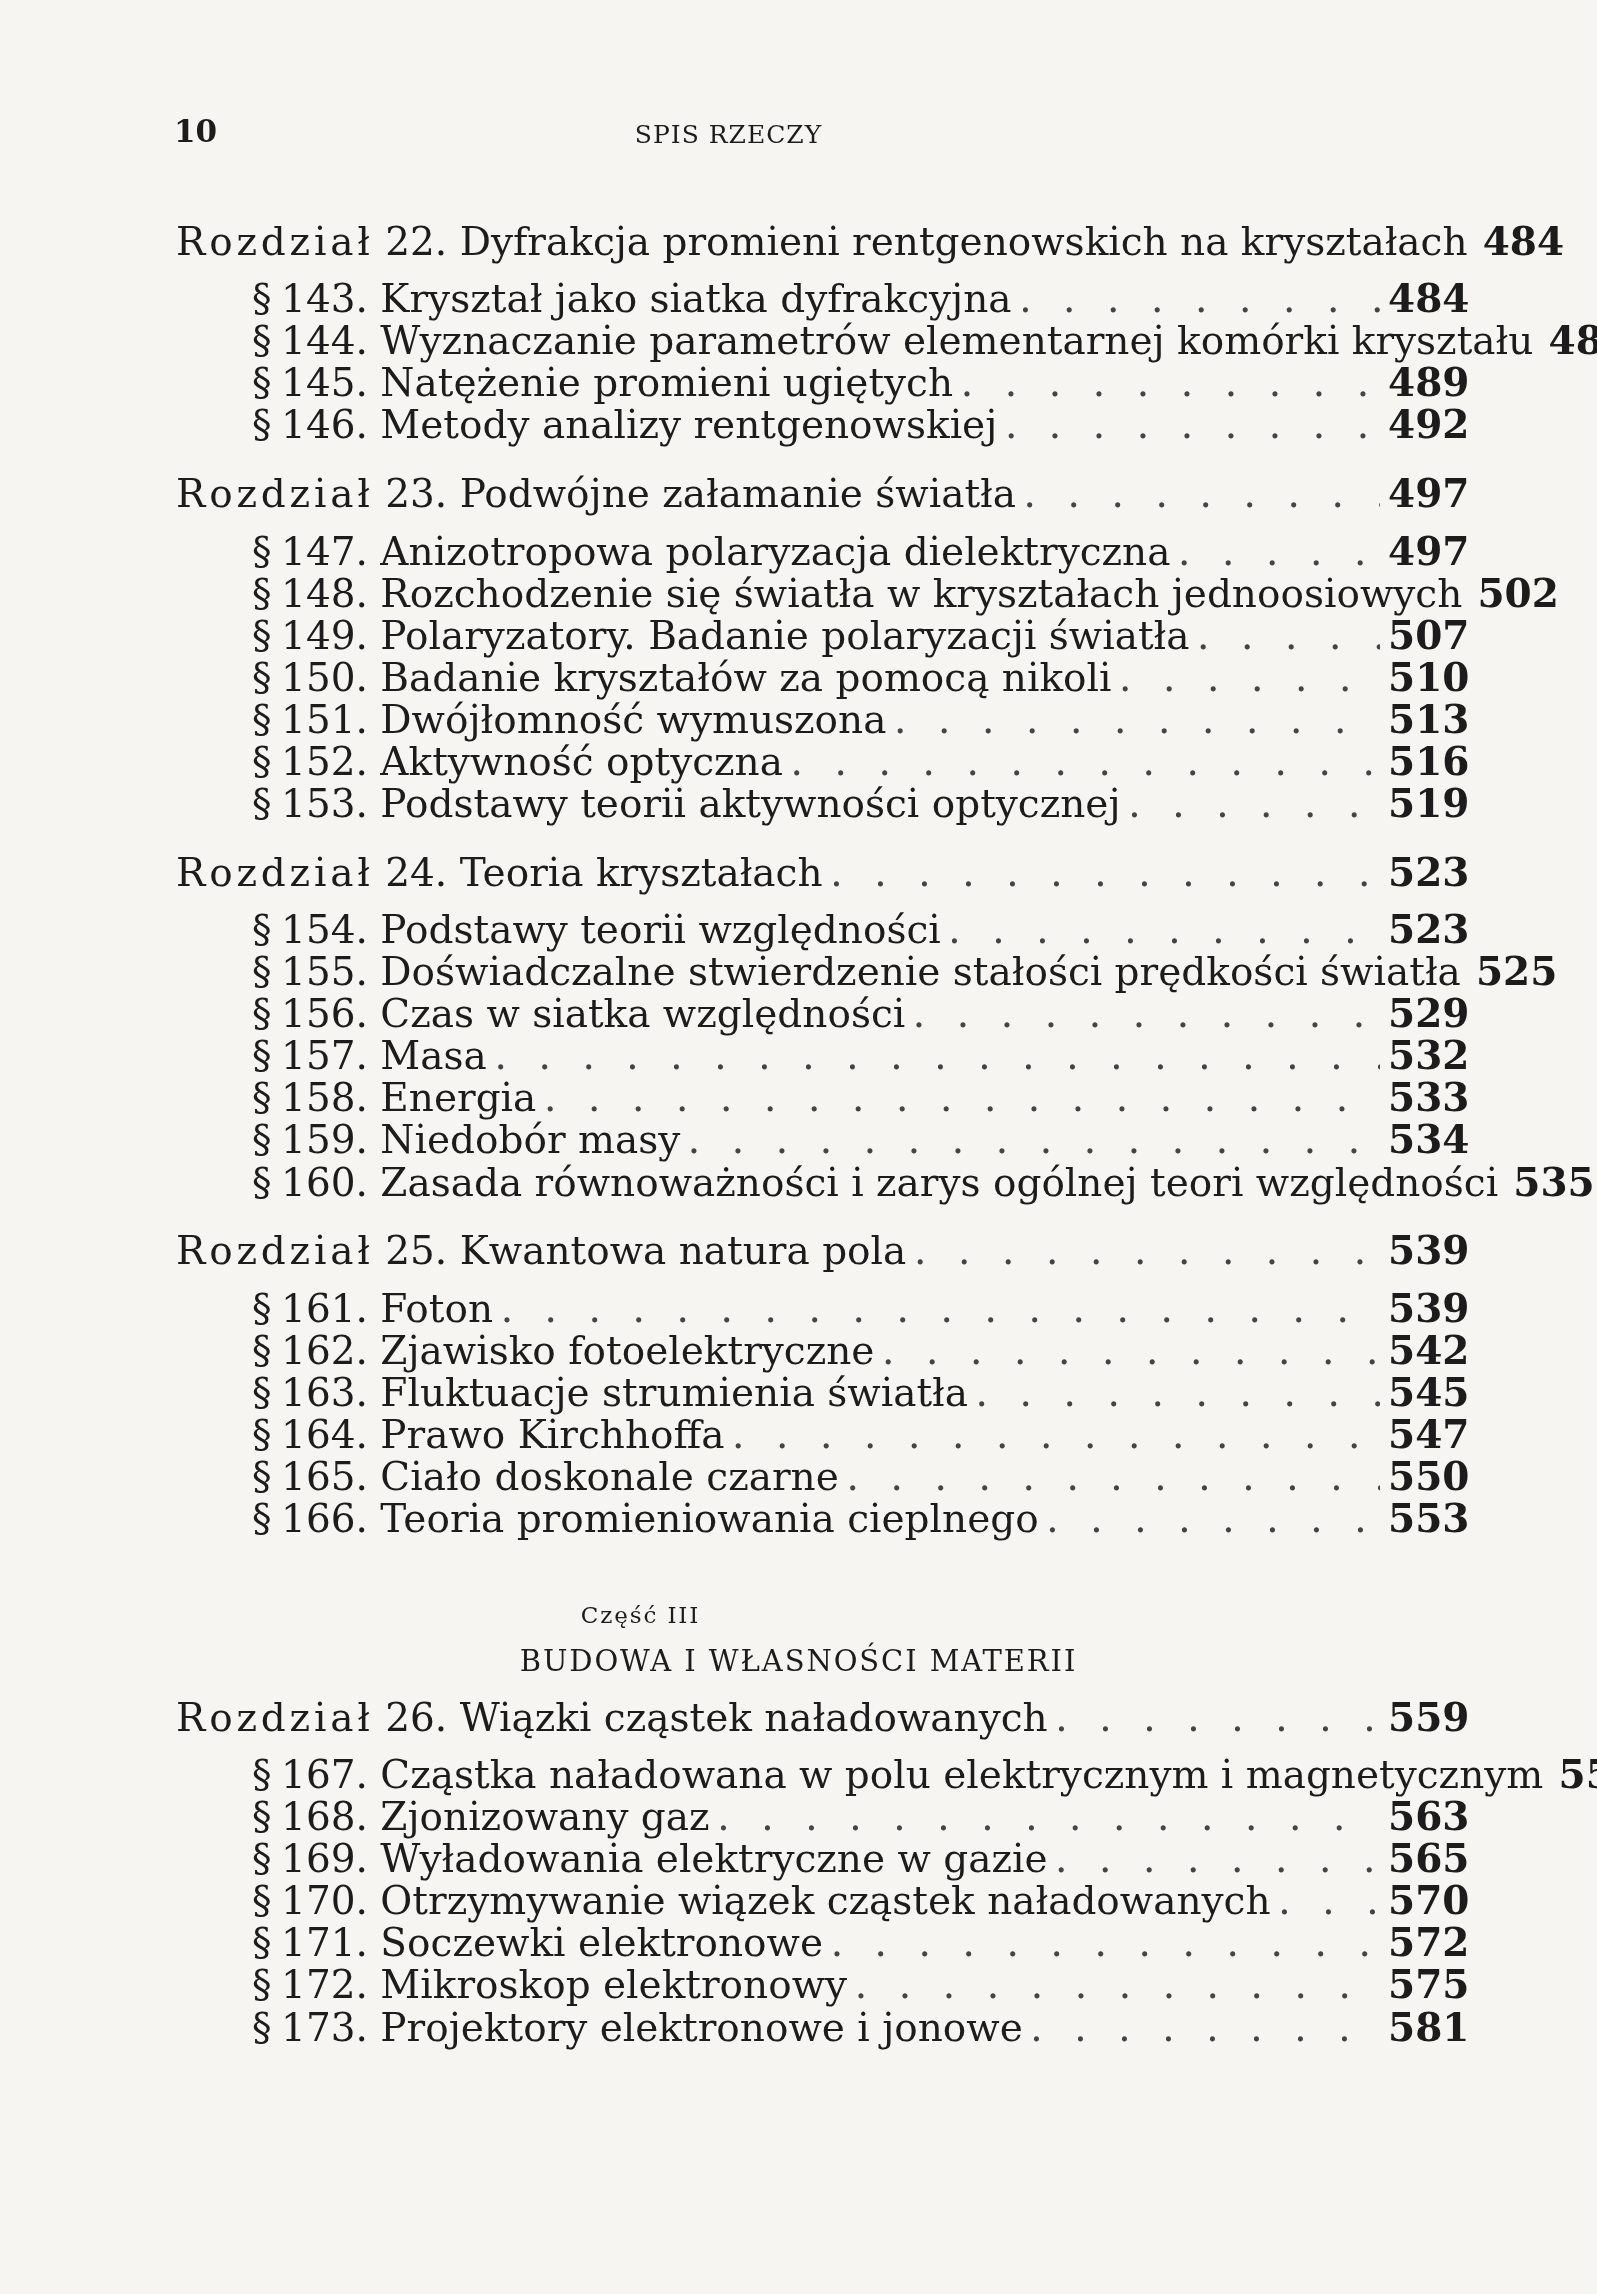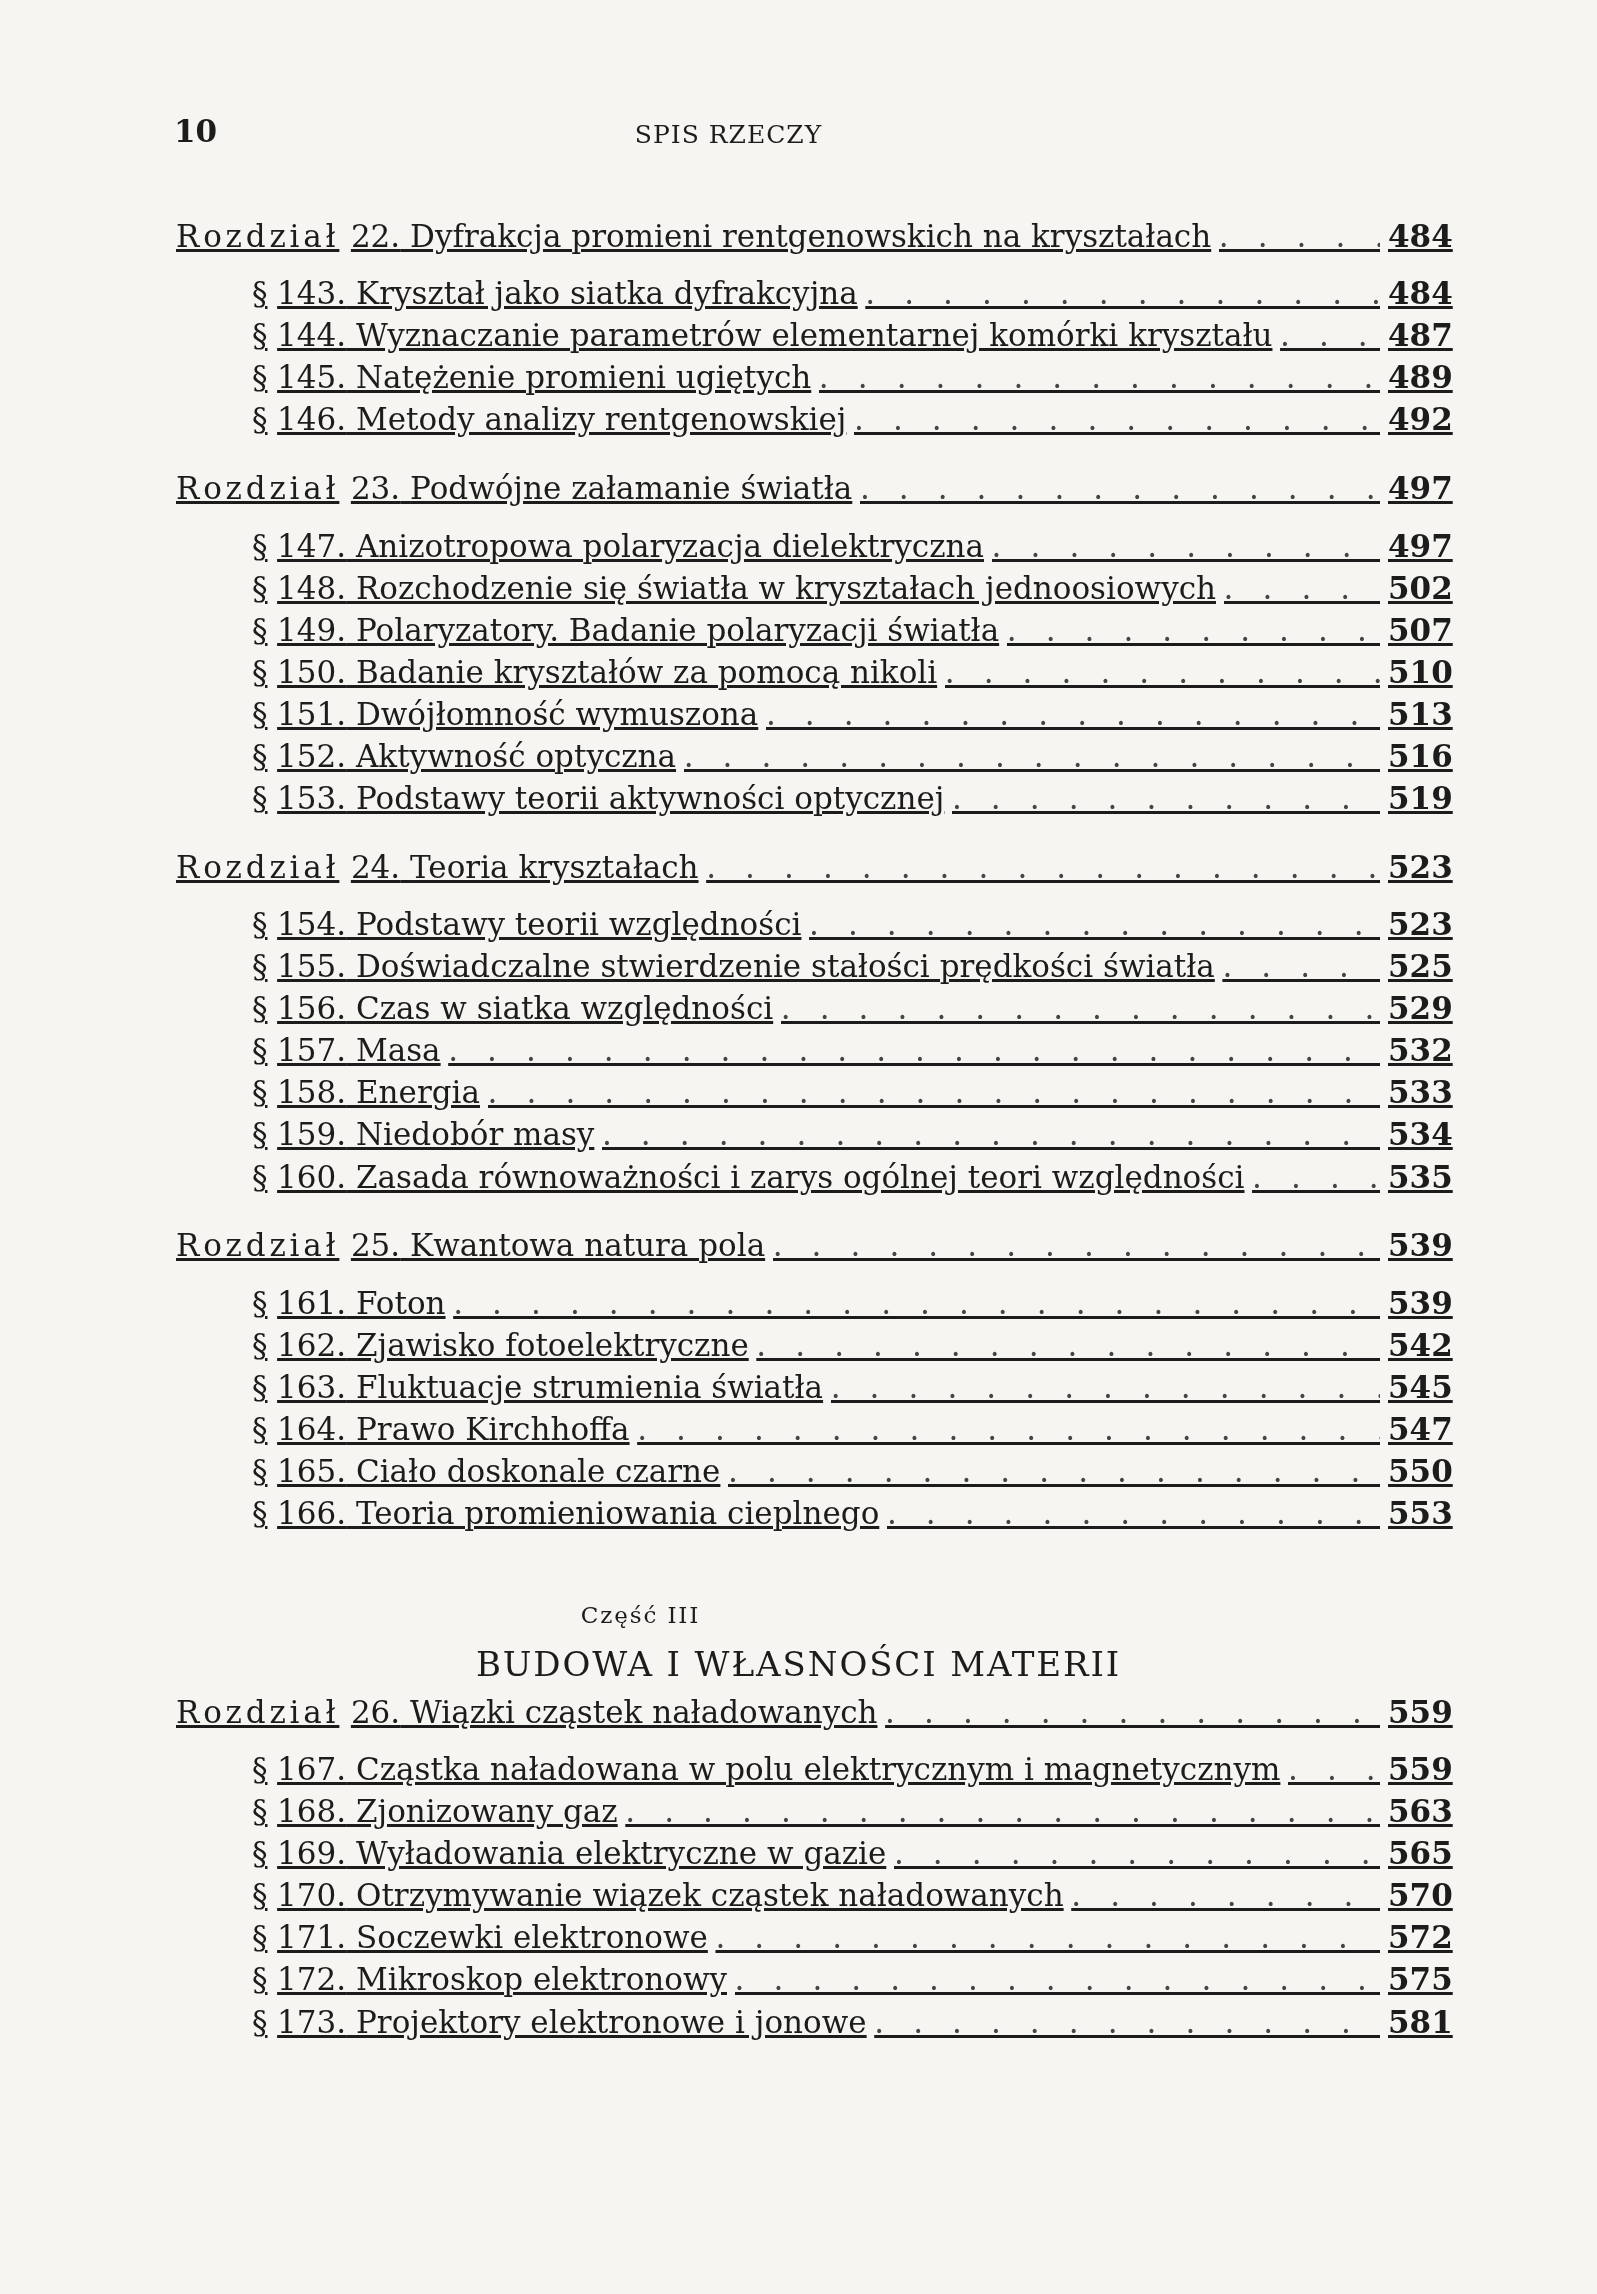--- a/index.html
+++ b/index.html
@@ -3,30 +3,30 @@
 <meta charset="utf-8">
 <style>
   html, body { margin:0; padding:0; }
   body {
     width:1597px; height:2294px; background:#f6f5f1; position:relative; overflow:hidden;
     font-family:"DejaVu Serif", "Liberation Serif", serif; color:#1c1c1c;
   }
   .page-num { position:absolute; left:174px; top:113px; font-size:31px; font-weight:bold; }
   .running-head { position:absolute; left:0; width:1457px; top:120px; text-align:center; font-size:25px; letter-spacing:1px; }
   .toc { position:absolute; left:176px; width:1271px; top:0; }
-  .row { position:absolute; left:0; width:1271px; display:flex; align-items:baseline; font-size:31px; white-space:nowrap;text-decoration:underline; }
+  .row { position:absolute; left:0; width:1271px; display:flex; align-items:baseline; font-size:39px; white-space:nowrap; }
   .row.section { padding-left:76px; width:1195px; }
   .chap-word { letter-spacing:3.8px; margin-right:11.5px; }
   .sec-mark { margin-right:9.6px; }
   .title { flex:0 0 auto; }
   .dots { flex:1 1 auto; overflow:hidden; margin:0 7.6px; color:#444; letter-spacing:9.6px; }
   .dots::before { content:". . . . . . . . . . . . . . . . . . . . . . . . . . . . . . . . . . . . . . . . . . . . . . . . . . . . . . . . . ."; }
   .page { flex:0 0 auto; width:59px; text-align:right; font-weight:bold; }
   .part-label { position:absolute; left:0; width:1281px; text-align:center; font-size:23px; letter-spacing:1.9px; }
-  .part-title { position:absolute; left:0; width:1597px; text-align:center; font-size:34px; letter-spacing:1.9px; }
+  .part-title { position:absolute; left:0; width:1597px; text-align:center; font-size:29px; letter-spacing:1.9px; }
 </style>
 </head>
 <body>
 
 <div class="page-num">10</div>
 <div class="running-head">SPIS RZECZY</div>
 
 <div class="toc" id="toc">
     <div class="row chapter" style="top: 218px;">
       <span class="chap-word">Rozdział</span>

